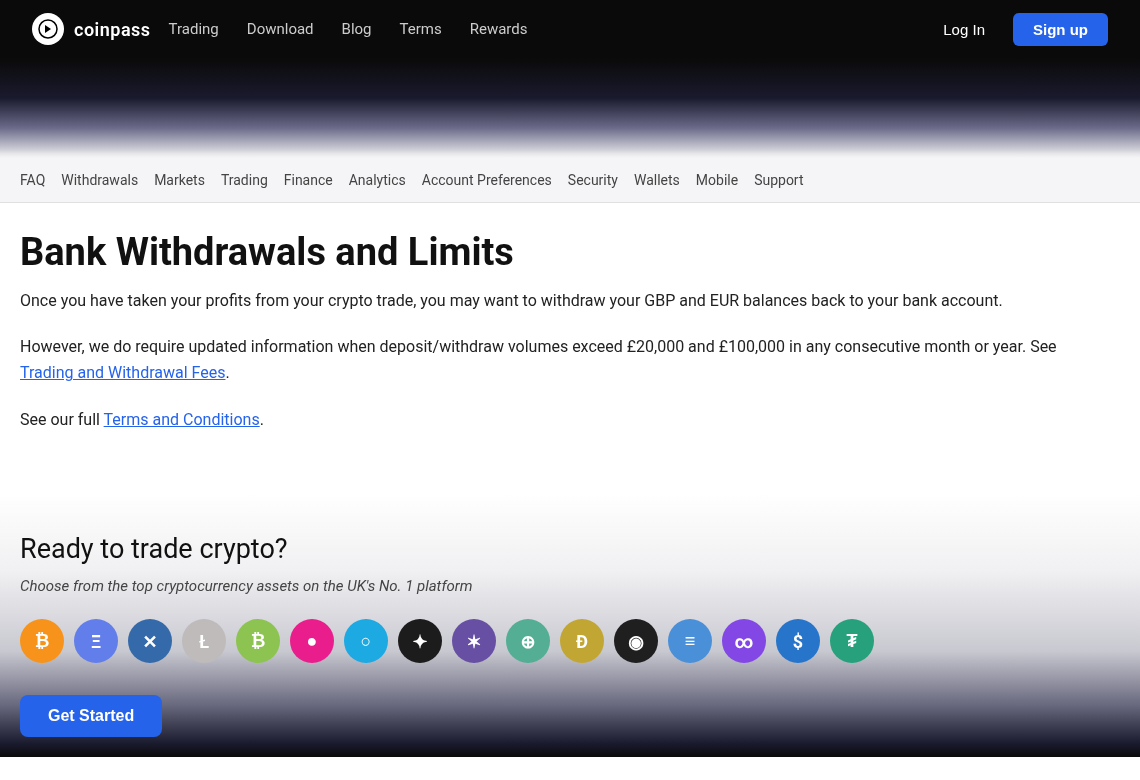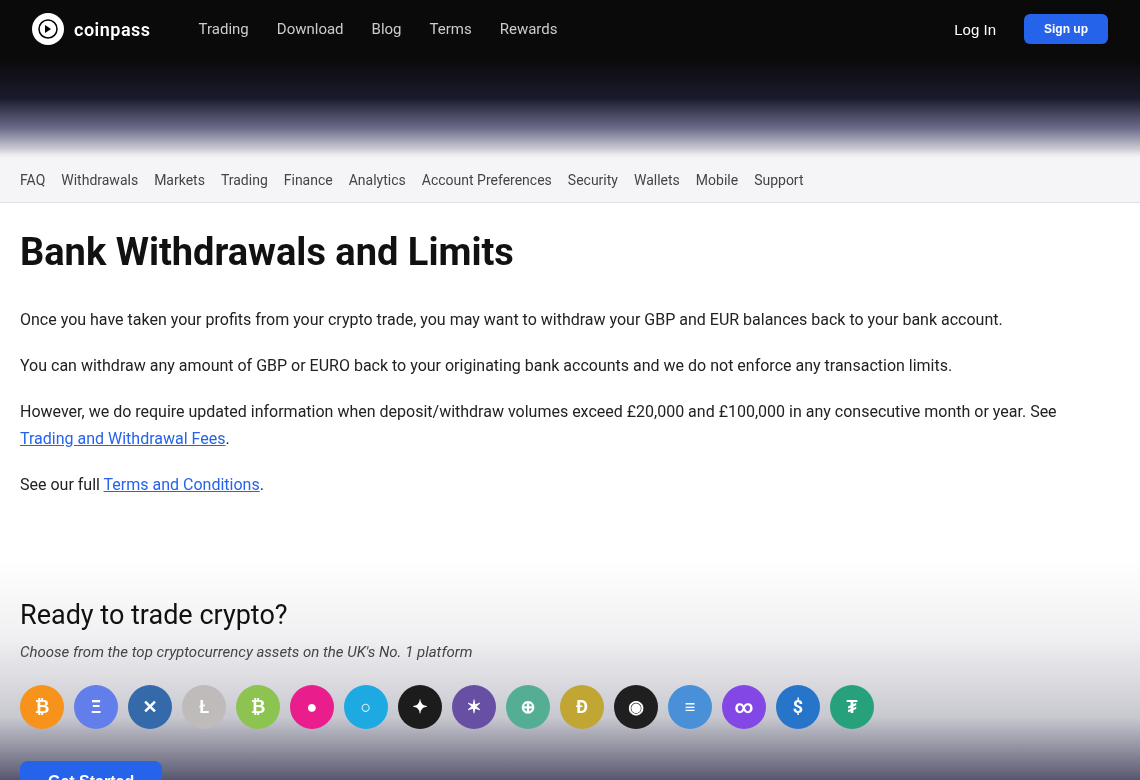--- a/index.html
+++ b/index.html
@@ -7,21 +7,21 @@
 
     
     .navbar {
       background: #0a0a0a;
       display: flex;
       align-items: center;
       padding: 0 32px;
       height: 58px;
       justify-content: space-between;
     }
-    .navbar-left { display: flex; align-items: center; gap: 48px; }
+    .navbar-left { display: flex; align-items: center; gap: 18px; }
     .logo { display: flex; align-items: center; gap: 10px; }
     .logo-icon {
       width: 32px; height: 32px;
       background: #fff;
       border-radius: 50%;
       display: flex; align-items: center; justify-content: center;
       font-size: 14px; font-weight: bold; color: #000;
     }
     .logo-text { color: #fff; font-size: 18px; font-weight: 600; letter-spacing: 0.5px; }
     .nav-links { display: flex; gap: 28px; }
@@ -39,21 +39,21 @@
       font-size: 15px;
       cursor: pointer;
       padding: 6px 12px;
     }
     .btn-signup {
       background: #2563eb;
       color: #fff;
       border: none;
       border-radius: 6px;
       padding: 8px 20px;
-      font-size: 12px;
+      font-size: 15px;
       font-weight: 600;
       cursor: pointer;
     }
 
     
     .hero-band {
       background: linear-gradient(180deg, #0a0a0a 0%, #1a1a2e 40%, #6b6b8a 70%, #b0b0c0 85%, #d0d0d8 92%, #e8e8ec 96%, #f5f5f7 100%);
       height: 100px;
     }
 
@@ -80,21 +80,21 @@
     .main-content {
       background: #fff;
       padding: 28px 20px 40px 20px;
       max-width: 1100px;
     }
 
     .page-title {
       font-size: 38px;
       font-weight: 700;
       color: #111;
-      margin-bottom: 32px;
+      margin-bottom: 13px;
       line-height: 1.15;
     }
 
     .content-para {
       font-size: 16px;
       color: #222;
       line-height: 1.65;
       margin-bottom: 20px;
       max-width: 1060px;
     }
@@ -201,21 +201,20 @@
   <span class="breadcrumb-item">Wallets</span>
   <span class="breadcrumb-item">Mobile</span>
   <span class="breadcrumb-item">Support</span>
 </nav>
 
 <div class="main-content">
   <h1 class="page-title">Bank Withdrawals and Limits</h1>
 
   <p class="content-para">Once you have taken your profits from your crypto trade, you may want to withdraw your GBP and EUR balances back to your bank account.</p>
 
-  <p class="content-para">You can withdraw any amount of GBP or EURO back to your originating bank accounts and we do not enforce any transaction limits.</p>
 
   <p class="content-para">
     <span>However, we do require updated information when deposit/withdraw volumes exceed £20,000 and £100,000 in any consecutive month or year. See </span><a class="content-link">Trading and Withdrawal Fees</a><span>.</span>
   </p>
 
   <p class="content-para">
     <span>See our full </span><a class="content-link">Terms and Conditions</a><span>.</span>
   </p>
 </div>
 

